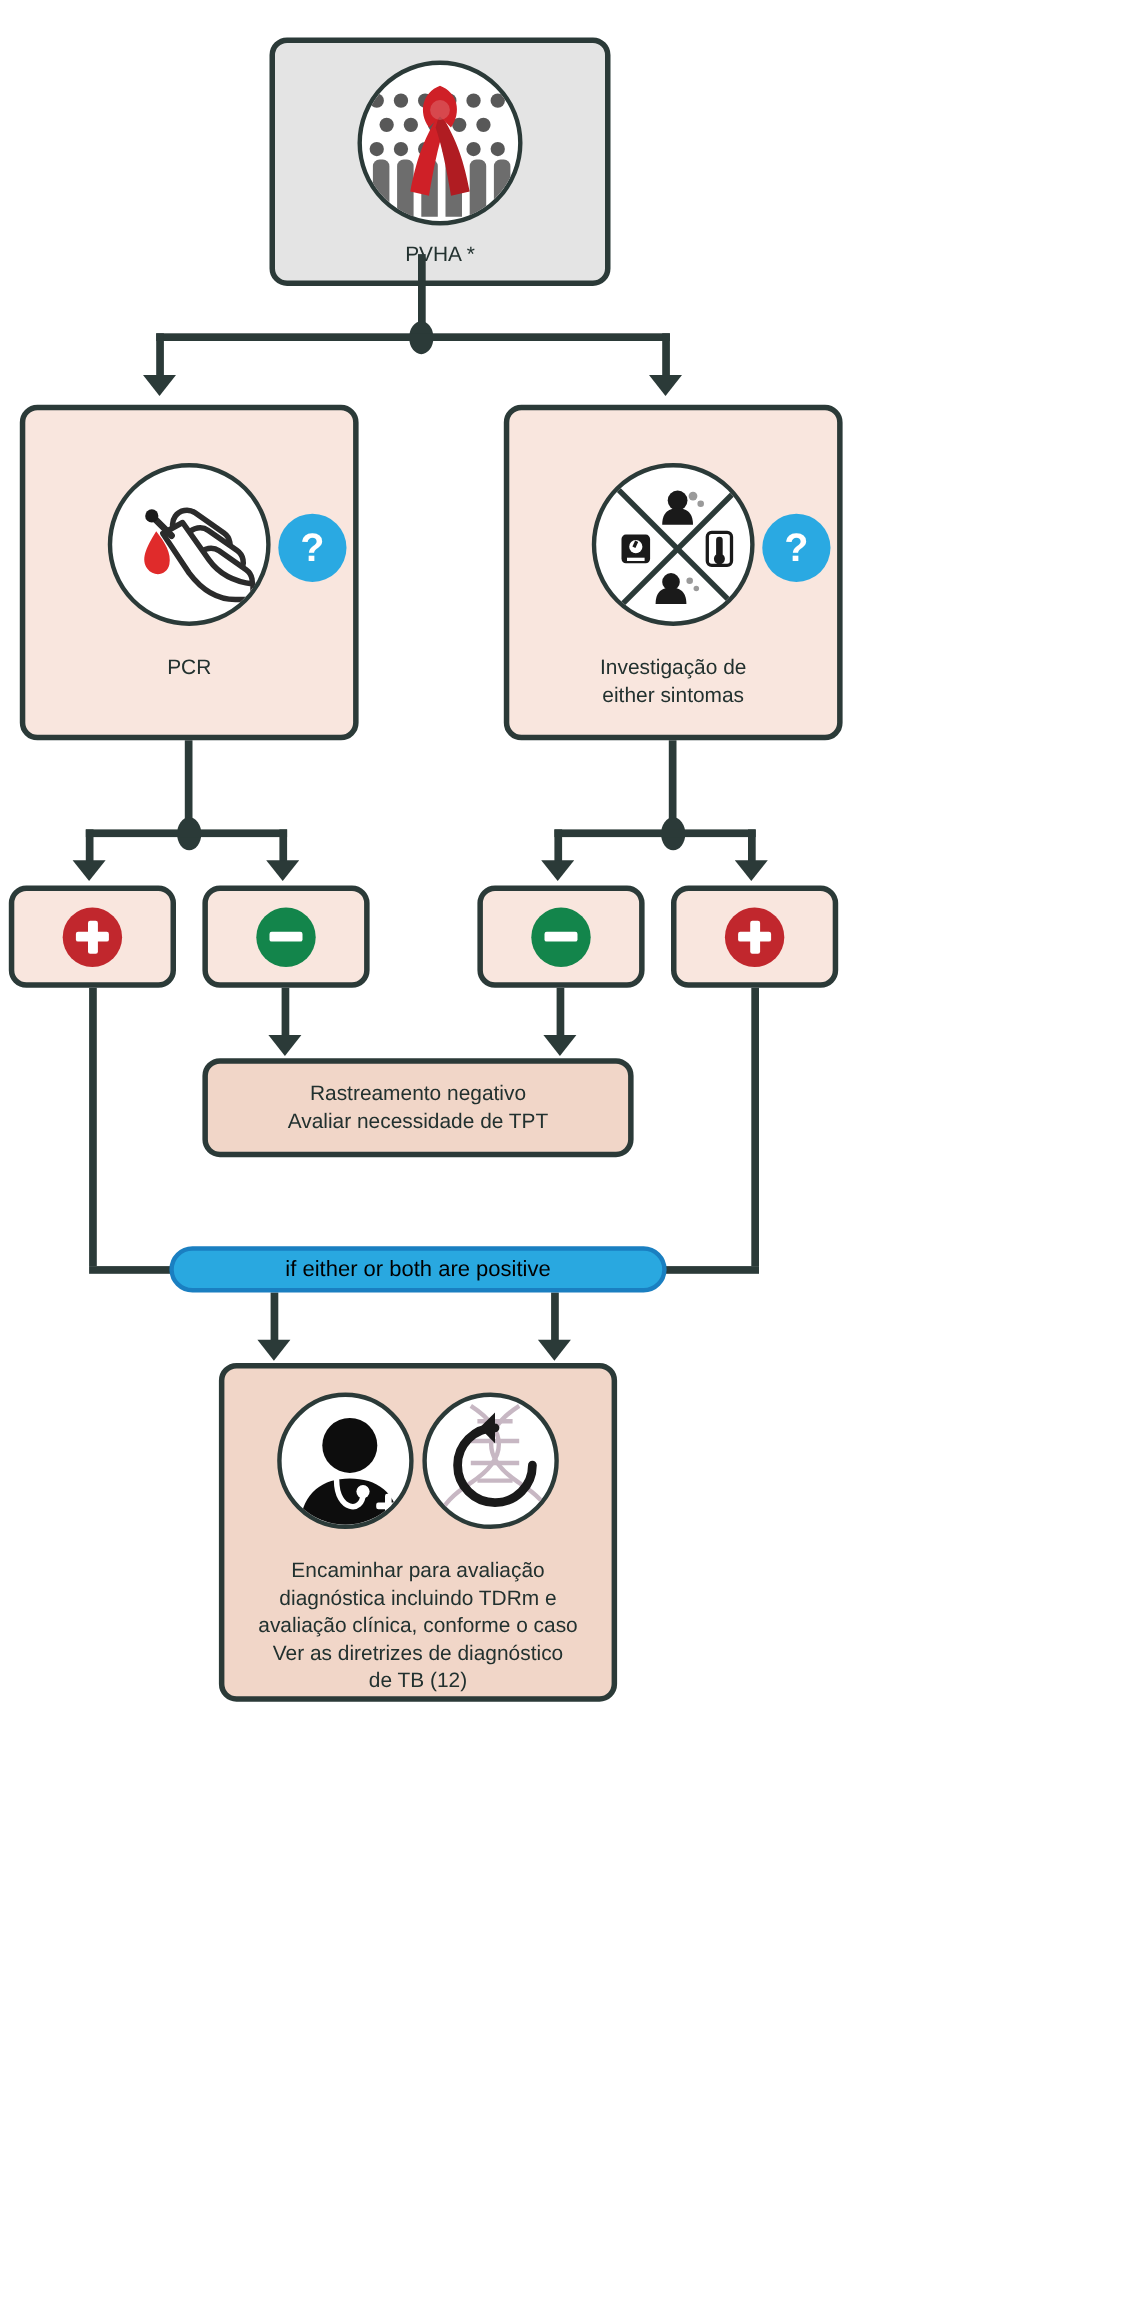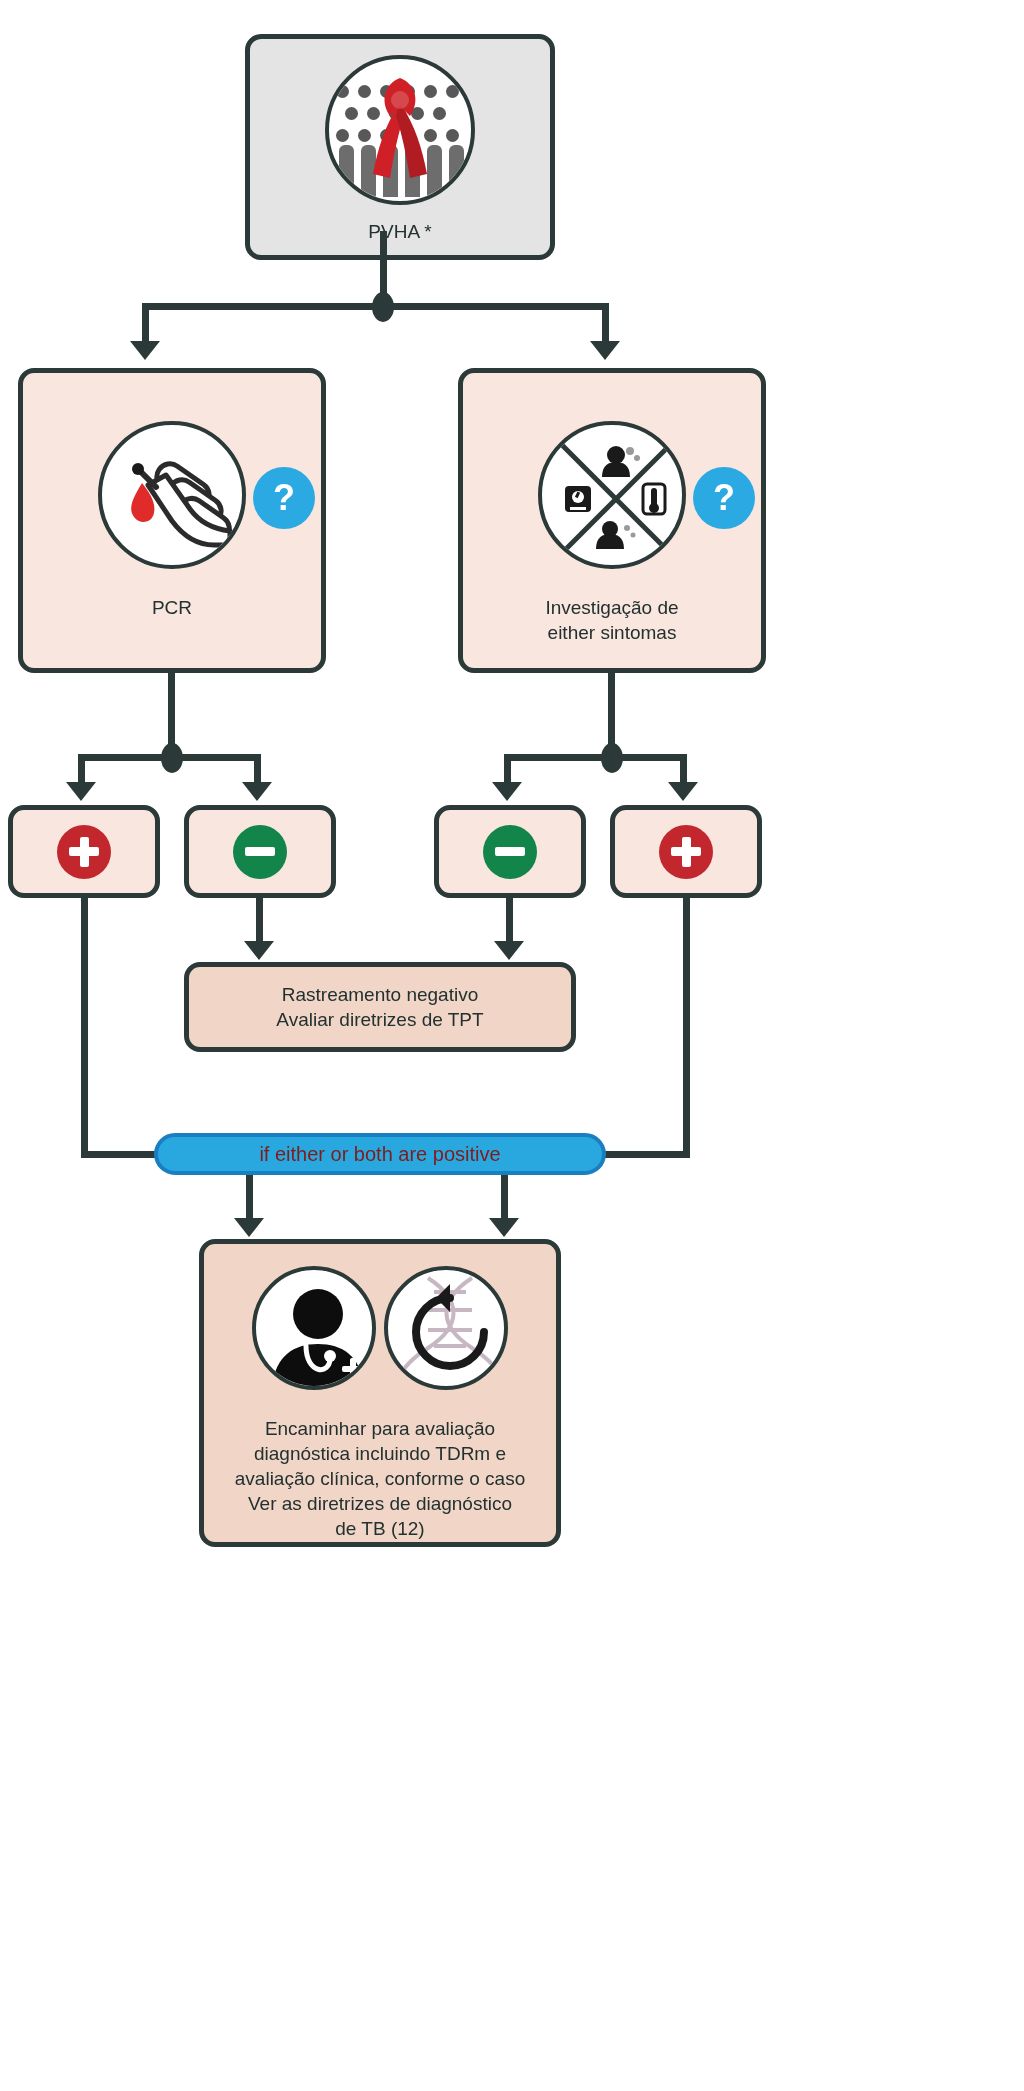--- a/index.html
+++ b/index.html
@@ -85,21 +85,21 @@
   .pmbadge .bar.v{width:9px;height:30px;}
 
   
   .pill{
     position:absolute;
     box-sizing:border-box;
     background:#29a8e0;
     border:4px solid #1a7fc1;
     border-radius:26px;
     display:flex;align-items:center;justify-content:center;
-    color:#7f1d1d;
+    color:#000000;
     font-size:20px;
     z-index:5;
   }
 
   
   .ln{position:absolute;background:#2b3a38;}
   .ln.v{width:7px;}
   .ln.h{height:7px;}
   .arrow{
     position:absolute;
@@ -283,21 +283,21 @@
   </div>
 
   <div class="ln v" style="left:256px;top:898px;height:46px;"></div>
   <div class="arrow" style="left:244px;top:941px;"></div>
 
   <div class="ln v" style="left:506px;top:898px;height:46px;"></div>
   <div class="arrow" style="left:494px;top:941px;"></div>
 
   <div class="node pink2" style="left:184px;top:962px;width:392px;height:90px;justify-content:center;">
     <div class="node-label">Rastreamento negativo
-Avaliar diretrizes de TPT</div>
+Avaliar necessidade de TPT</div>
   </div>
 
   <div class="ln v" style="left:81px;top:898px;height:253px;"></div>
   <div class="ln h" style="left:81px;top:1151px;width:90px;"></div>
 
   <div class="ln v" style="left:683px;top:898px;height:253px;"></div>
   <div class="ln h" style="left:596px;top:1151px;width:94px;"></div>
 
   <div class="pill" style="left:154px;top:1133px;width:452px;height:42px;">
     <span>if either or both are positive</span>

